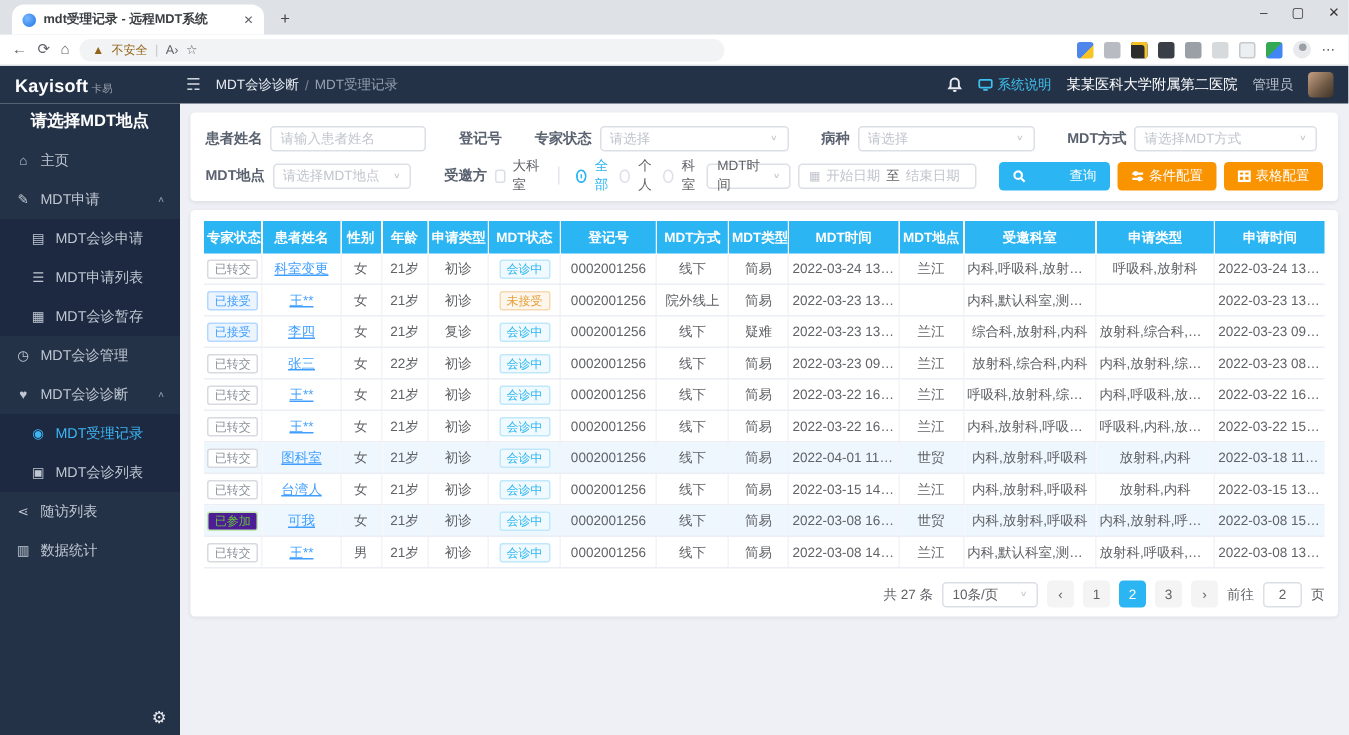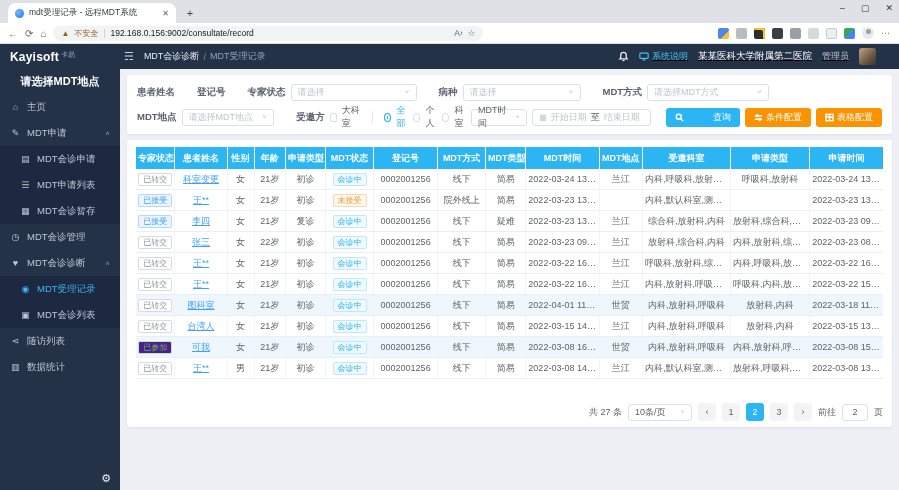--- a/index.html
+++ b/index.html
@@ -3,48 +3,48 @@
 <meta charset="utf-8">
 <style>
   *{margin:0;padding:0;box-sizing:border-box;font-family:"Liberation Sans",sans-serif;}
   body{width:899px;height:490px;overflow:hidden;background:#eef0f5;}
   .stage{position:relative;width:899px;height:490px;}
 
   
   .tabstrip{height:23px;background:#dee1e6;display:flex;align-items:flex-end;position:relative;}
   .tab{height:20px;width:168px;margin-left:8px;background:#fff;border-radius:8px 8px 0 0;display:flex;align-items:center;gap:5px;padding:0 7px;font-size:8.5px;color:#3c4043;}
   .favicon{width:9px;height:9px;border-radius:50%;background:radial-gradient(circle at 35% 35%,#7ab8ff,#1a73e8);flex:none;}
-  .tab-title{flex:1;white-space:nowrap;overflow:hidden;text-overflow:ellipsis;}
+  .tab-title{flex:1;white-space:nowrap;overflow:hidden;text-overflow:ellipsis;font-weight:bold;}
   .tab-x{color:#5f6368;font-size:8px;}
   .newtab{width:16px;height:16px;margin:0 0 2px 6px;color:#444;font-size:11px;line-height:16px;text-align:center;}
   .wincontrols{position:absolute;right:6px;top:3px;display:flex;gap:16px;color:#333;font-size:9px;}
   .addrbar{height:21px;background:#fff;border-bottom:1px solid #dcdfe3;display:flex;align-items:center;padding:0 8px;gap:7px;}
   .nav-ic{color:#5f6368;font-size:10px;}
   .urlpill{flex:1;max-width:430px;height:15px;background:#f1f3f4;border-radius:8px;display:flex;align-items:center;padding:0 8px;font-size:8.5px;color:#5f6368;gap:5px;}
   .warn{color:#936317;font-size:8px;}
   .sep-v{color:#c3c7cc;}
   .url{flex:1;white-space:nowrap;overflow:hidden;color:#202124;}
   .pill-ic{color:#5f6368;font-size:8.5px;}
   .toolicons{display:flex;align-items:center;gap:7px;margin-left:auto;}
   .ext{width:11px;height:11px;border-radius:2px;}
   .avatar-b{width:12px;height:12px;border-radius:50%;background:#e8eaed;position:relative;}
   .avatar-b:after{content:"";position:absolute;left:3.5px;top:2px;width:5px;height:5px;border-radius:50%;background:#9aa0a6;}
   .more{color:#5f6368;font-size:9px;letter-spacing:1px;}
 
   
   .app{height:446px;display:flex;flex-direction:column;}
   .app-header{height:25px;background:#243247;display:flex;align-items:center;flex:none;}
-  .logo-zone{width:120px;flex:none;display:flex;align-items:flex-start;padding-left:10px;gap:2px;}
+  .logo-zone{width:120px;flex:none;display:flex;align-items:flex-end;padding-left:10px;gap:2px;}
   .logo-main{color:#fff;font-weight:bold;font-size:12px;letter-spacing:.2px;}
   .logo-suffix{color:#9aa3b0;font-size:7px;}
   .burger{color:#cfd6e0;font-size:11px;margin:0 10px 0 4px;}
   .crumb1{color:#e8ecf2;font-size:9px;}
   .crumb-sep{color:#7d8798;font-size:9px;margin:0 4px;}
   .crumb2{color:#97a1b2;font-size:9px;}
-  .hdr-right{margin-left:auto;display:flex;align-items:center;gap:10px;padding-right:23px;text-decoration:underline;}
+  .hdr-right{margin-left:auto;display:flex;align-items:center;gap:10px;padding-right:10px;}
   .bell{width:11px;height:11px;fill:none;stroke:#e8ecf2;stroke-width:1.4;}
   .sysinfo{display:flex;align-items:center;gap:3px;color:#3ec1f0;font-size:9px;}
   .mon{width:10px;height:9px;fill:none;stroke:#3ec1f0;stroke-width:1.4;}
   .hospital{color:#fff;font-size:9.5px;}
   .role{color:#b9c2cf;font-size:9px;}
   .avatar-u{width:17px;height:17px;border-radius:3px;background:linear-gradient(135deg,#c7a184,#6d5844 60%,#3d3228);}
 
   
   .app-body{flex:1;display:flex;min-height:0;}
   .sidebar{width:120px;flex:none;background:#243247;position:relative;}
@@ -97,21 +97,21 @@
   tr.hl td{background:#eef7fd;}
   .tag{display:inline-block;font-size:8px;line-height:11px;padding:0 4px;border-radius:2px;border:1px solid;}
   .tag-gray{color:#8a9099;border-color:#d8dadf;background:#fff;}
   .tag-blue{color:#409eff;border-color:#b3d8ff;background:#ecf5ff;}
   .tag-green{color:#67c23a;border-color:#c2e7b0;background:#4c1d95;}
   .tag-cyan{color:#2bb5f2;border-color:#bfe8fb;background:#f0fafe;}
   .tag-orange{color:#e6a23c;border-color:#f5dab1;background:#fdf6ec;}
   .lnk{color:#409eff;text-decoration:underline;cursor:pointer;}
 
   
-  .pager{display:flex;align-items:center;justify-content:flex-end;gap:6px;margin-top:24px;font-size:9px;color:#606266;}
+  .pager{display:flex;align-items:center;justify-content:flex-end;gap:6px;margin-top:8px;font-size:9px;color:#606266;}
   .pg-select{width:64px;}
   .pg-btn{min-width:18px;height:18px;border:none;border-radius:3px;background:#f4f4f5;color:#606266;font-size:9px;cursor:pointer;}
   .pg-btn.on{background:#2bb5f2;color:#fff;}
   .goto-input{width:26px;text-align:center;justify-content:center;}
 </style>
 </head>
 <body>
 
 <div class="stage">
 
@@ -130,21 +130,20 @@
   </div>
 
   <div class="addrbar">
     <span class="nav-ic">←</span>
     <span class="nav-ic">⟳</span>
     <span class="nav-ic">⌂</span>
     <div class="urlpill">
       <span class="warn">▲</span>
       <span class="warn">不安全</span>
       <span class="sep-v">|</span>
-      <span class="url">192.168.0.156:9002/consultate/record</span>
       <span class="pill-ic">A›</span>
       <span class="pill-ic">☆</span>
     </div>
     <div class="toolicons">
       <span class="ext" style="background:linear-gradient(135deg,#4f86ec 60%,#f7c325 60%)"></span>
       <span class="ext" style="background:#b8bcc2"></span>
       <span class="ext" style="background:#2d2d2d;box-shadow:inset -2px 2px 0 #f7c325"></span>
       <span class="ext" style="background:#3a3f47"></span>
       <span class="ext" style="background:#9aa0a6"></span>
       <span class="ext" style="background:#d7dadd"></span>
@@ -237,20 +236,21 @@
             </div>
           </div>
         <span class="sb-gear">⚙</span>
       </div>
 
       <div class="content">
 
         <div class="card filter-card">
           <div class="f-row">
             <span class="f-label">患者姓名</span>
+            <input class="box f-input" style="width: 104px;" placeholder="请输入患者姓名">
             <span class="gap"></span>
             <span class="f-label">登记号</span>
             <span class="gap"></span>
             <span class="f-label">专家状态</span>
             <div class="box f-select" style="width:126px">
                 <span>请选择</span>
                 <span class="sel-caret">∨</span>
               </div>
             <span class="gap"></span>
             <span class="f-label">病种</span>

